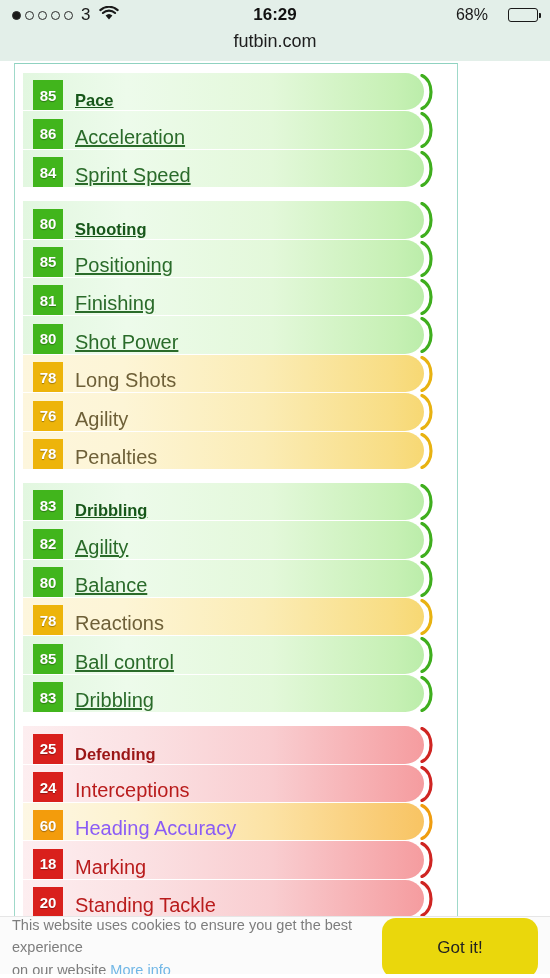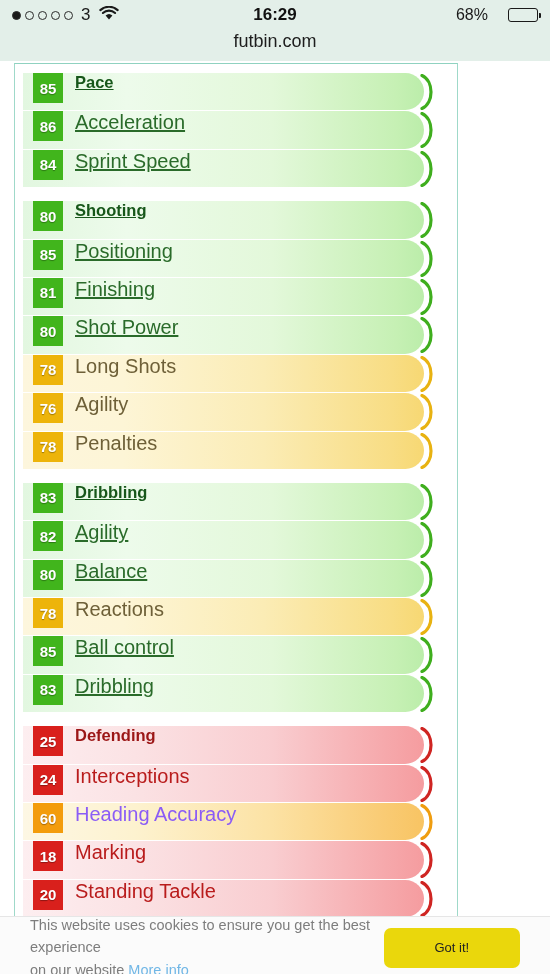--- a/index.html
+++ b/index.html
@@ -66,21 +66,21 @@
     padding:9px 8px 8px 8px;
   }
 
   .group{ margin-bottom:13px; }
   .group:last-child{ margin-bottom:0; }
 
   .row{
     position:relative;
     height:38.4px;
     display:flex;
-    align-items:flex-start;
+    align-items:flex-end;
     border-bottom:1px solid rgba(255,255,255,0.85);
   }
 
   
   .bar{
     position:absolute;
     left:0; top:0; bottom:0;
     width:401px;
     border-radius:0 19px 19px 0;
     z-index:0;
@@ -148,38 +148,38 @@
   }
 
   
   .cookie{
     position:absolute;
     left:0; right:0; bottom:0;
     height:62px;
     background:#fbfbfb;
     border-top:1px solid #e6e6e6;
     display:flex; align-items:center;
-    padding:0 30px;
+    padding:0 12px;
     z-index:50;
   }
   .cookie-text{
     font-size:14.5px;
     color:#7d7d7d;
     line-height:1.55;
     max-width:370px;
   }
   .cookie-text a{ color:#71b7e6; text-decoration:none; }
   .got-it{
     margin-left:auto;
     background:#ead70c;
     color:#222;
     border:none;
-    border-radius:7px;
-    width:160px; height:40px;
-    font-size:13px;
+    border-radius:14px;
+    width:160px; height:60px;
+    font-size:17px;
     font-family:"Liberation Sans", sans-serif;
     cursor:pointer;
   }
   .home-strip{
     position:absolute; left:0; right:0; bottom:0; height:4px; background:#fff; z-index:60;
   }
 </style>
 </head>
 <body>
 

